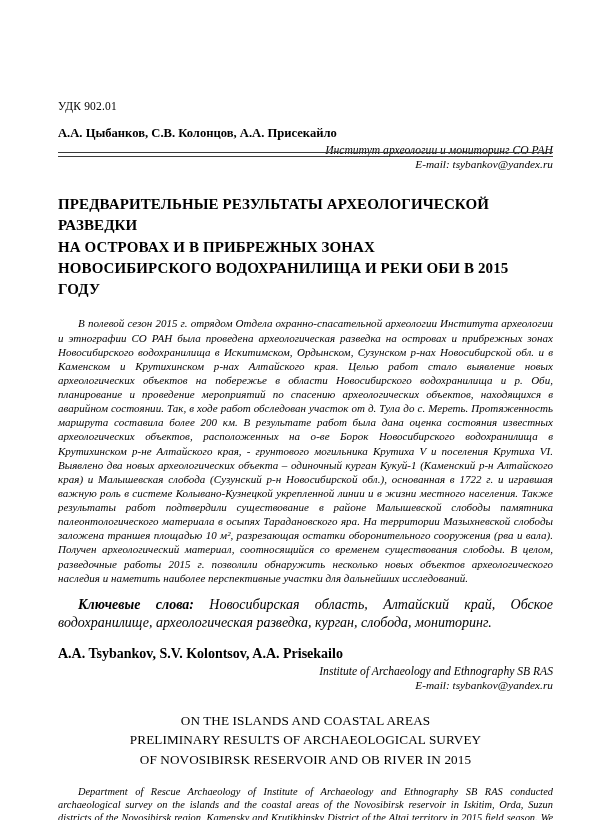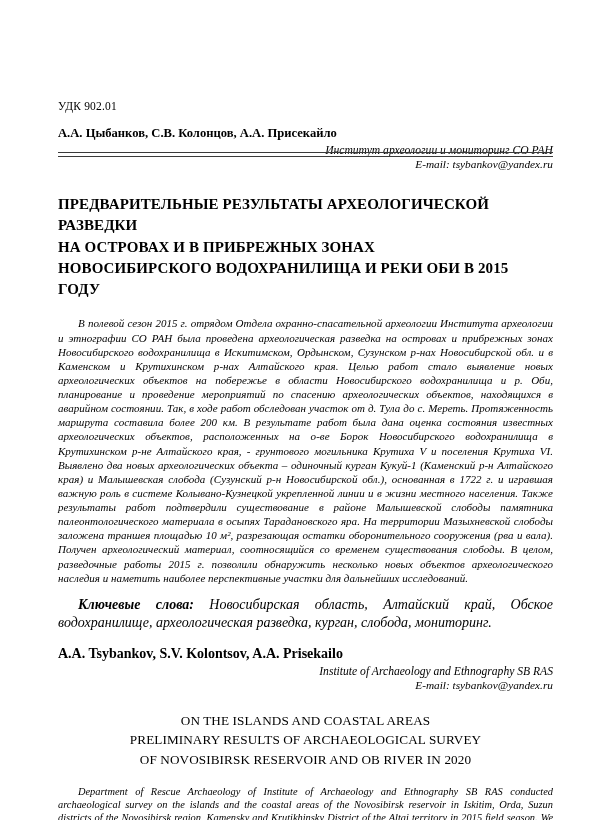--- a/index.html
+++ b/index.html
@@ -141,18 +141,18 @@
     <span>Новосибирская область, Алтайский край, Обское водохранилище, археологическая разведка, курган, слобода, мониторинг.</span>
   </div>
 
   <div class="authors-en">A.A. Tsybankov, S.V. Kolontsov, A.A. Prisekailo</div>
   <div class="affil-en">Institute of Archaeology and Ethnography SB RAS</div>
   <div class="email-en">E-mail: tsybankov@yandex.ru</div>
 
   <div class="title-en">
     <div>ON THE ISLANDS AND COASTAL AREAS</div>
     <div>PRELIMINARY RESULTS OF ARCHAEOLOGICAL SURVEY</div>
-    <div>OF NOVOSIBIRSK RESERVOIR AND OB RIVER IN 2020</div>
+    <div>OF NOVOSIBIRSK RESERVOIR AND OB RIVER IN 2015</div>
   </div>
 
   <div class="abstract-en">Department of Rescue Archaeology of Institute of Archaeology and Ethnography SB RAS conducted archaeological survey on the islands and the coastal areas of the Novosibirsk reservoir in Iskitim, Orda, Suzun districts of the Novosibirsk region, Kamensky and Krutikhinsky District of the Altai territory in 2015 field season. We aimed to find the new archaeological objects on the coast and the area of the Novosibirsk reservoir and Ob River, and planning and implementation of measures, preserving the archaeological sites under the critical conditions. Thus, we explored the area from Tula to Meret. The route was more than 200 km. As a result, we estimated the known archaeological objects on a Borok island of Novosibirsk reservoir in Krutikhinsky district of Altai territory: ground complex Krutikha 5 and Krutikha 4 settlement. Two new archaeological sites were revealed: a single Kukui 1 barrow (Kamensky district of the Altai Territory) and Malyshevo Sloboda (Suzun district of the Novosibirsk Region), founded in 1722 and played a significant role in the Kolyvan-Kuznetsk fortified barrier and lives of local people. We collected the paleontological material in the taluses of the Taradanovo ravine. Expedition opened a trench in area 10 m², cutting the remains of defensive construction in ditch and wall, as well and the territory of Malyshevo Sloboda (quarter) the archaeological site. We obtained the archaeological material, correlated with chronology of Sloboda. Generally, the 2015 exploration work permitted to find the several new objects of archaeological heritage and identify the most perspective areas for the further research.</div>
 
 </div>
 
 </body></html>

